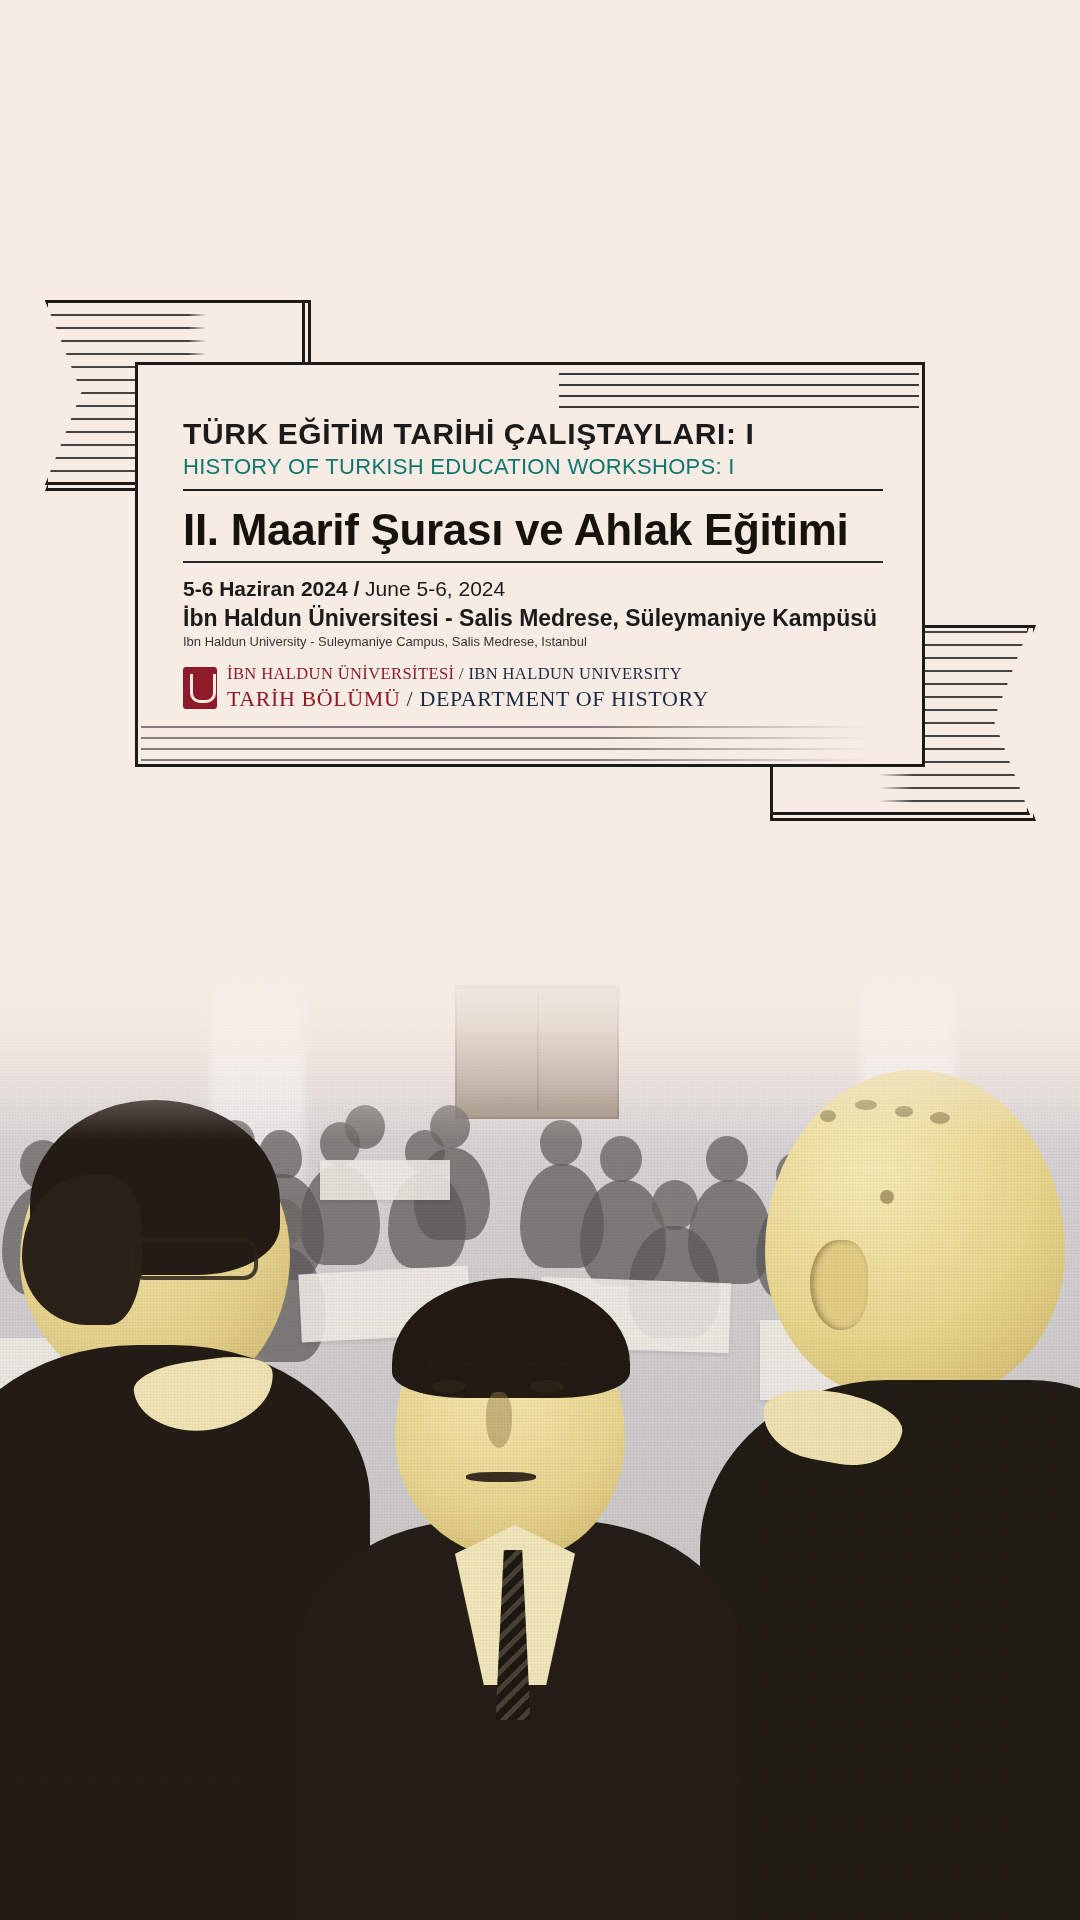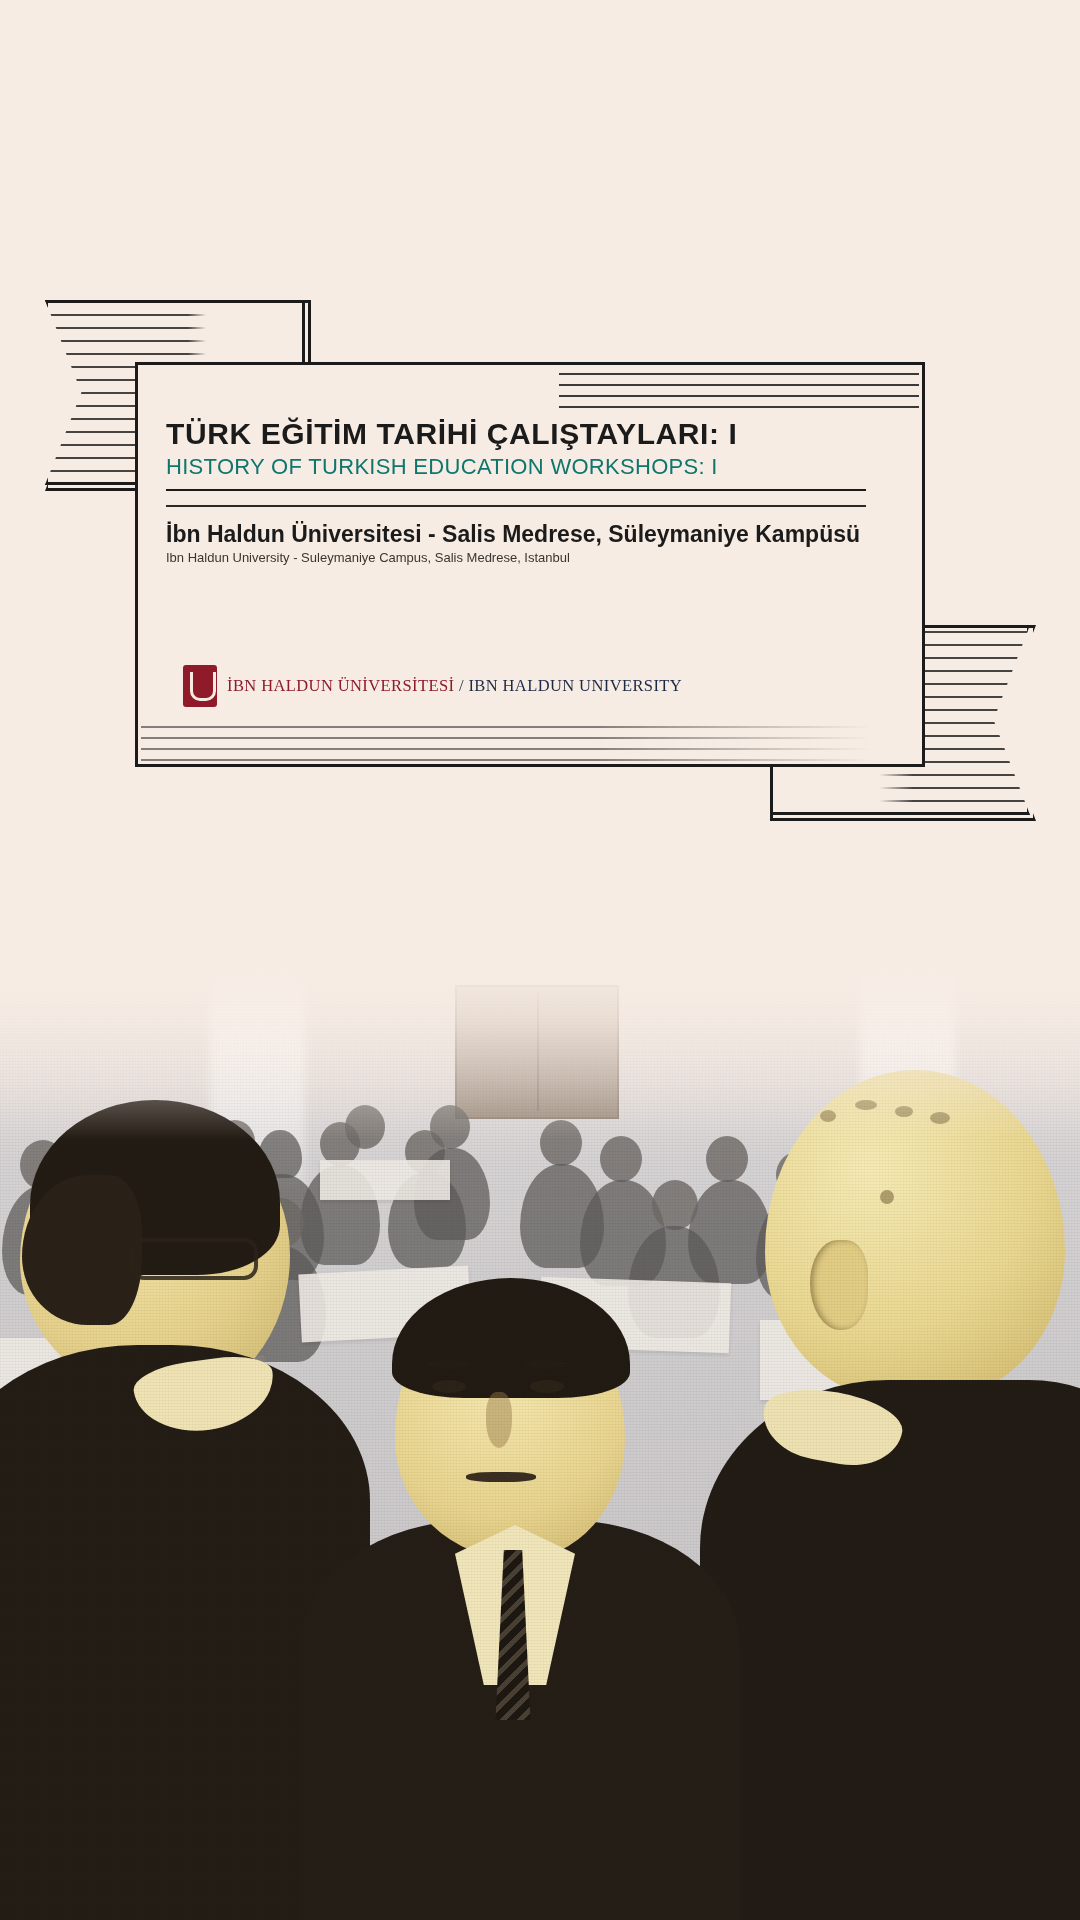--- a/index.html
+++ b/index.html
@@ -338,21 +338,21 @@
     left: 3px; bottom: 3px;
     width: 760px; height: 36px;
     background: repeating-linear-gradient(0deg, #262626 0 2px, rgba(0,0,0,0) 2px 11px);
     opacity: .55;
     -webkit-mask-image: linear-gradient(to right, #000 0 60%, rgba(0,0,0,0) 96%);
             mask-image: linear-gradient(to right, #000 0 60%, rgba(0,0,0,0) 96%);
   }
 
   .ribbon-content {
     position: absolute;
-    left: 28px; top: 52px;
+    left: 45px; top: 52px;
     width: 700px;
   }
   .kicker {
     font-size: 30px;
     font-weight: bold;
     letter-spacing: .6px;
     color: #1b1b1b;
     margin: 0 0 3px 0;
   }
   .kicker-en {
@@ -586,34 +586,43 @@
 
     <div class="ribbon-main">
       <div class="hatch-top"></div>
       <div class="hatch-bottom"></div>
 
       <div class="ribbon-content">
         <p class="kicker">TÜRK EĞİTİM TARİHİ ÇALIŞTAYLARI: I</p>
         <p class="kicker-en">HISTORY OF TURKISH EDUCATION WORKSHOPS: I</p>
         <div class="rule"></div>
 
+        <p class="title-tr">II. Maarif Şurası ve Ahlak Eğitimi</p>
         <div class="rule thin"></div>
 
+        <p class="dateline">
+          <b>5-6 Haziran 2024 /</b>
+          <span>June 5-6, 2024</span>
+        </p>
         <p class="venue-tr">İbn Haldun Üniversitesi - Salis Medrese, Süleymaniye Kampüsü</p>
         <p class="venue-en">Ibn Haldun University - Suleymaniye Campus, Salis Medrese, Istanbul</p>
       </div>
 
       <div class="logos">
         <div class="ihu-logo">
           <div class="ihu-mark"></div>
           <div class="ihu-stack">
             <div class="ihu-text-1">
               <span>İBN HALDUN ÜNİVERSİTESİ</span>
               <span class="en">/ IBN HALDUN UNIVERSITY</span>
             </div>
+            <div class="ihu-text-2">
+              <span>TARİH BÖLÜMÜ</span>
+              <span class="en">/ DEPARTMENT OF HISTORY</span>
+            </div>
           </div>
         </div>
 
       </div>
     </div>
   </div>
 
 </div>
 
 </body></html>

